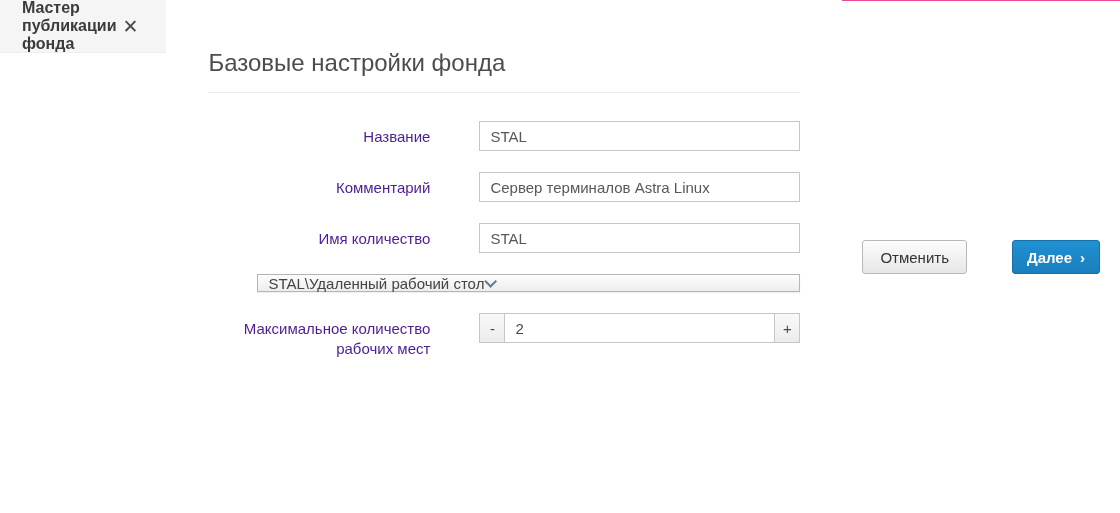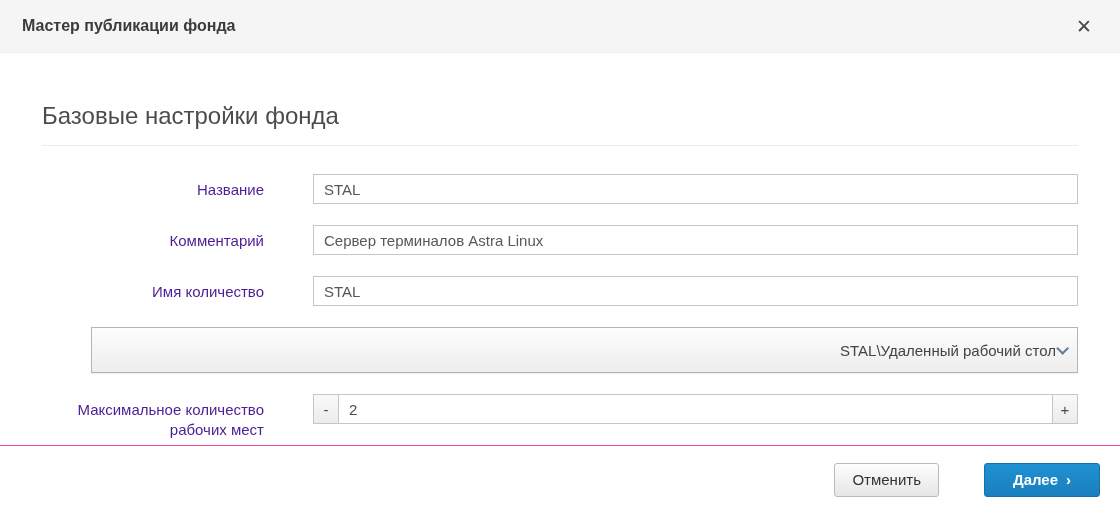--- a/index.html
+++ b/index.html
@@ -1,21 +1,21 @@
 <!DOCTYPE html>
 <html><head>
 <meta charset="utf-8">
 <style>
   * { margin: 0; padding: 0; box-sizing: border-box; }
   html, body { width: 1120px; height: 513px; background: #fff; }
   body { font-family: "Liberation Sans", sans-serif; }
 
   .dialog {
     width: 1120px; height: 513px;
-    display: flex; flex-direction: column;
+    display: flex; 
     background: #fff;
   }
 
   
   .dlg-header {
     height: 53px; flex: 0 0 53px;
     background: #f5f5f5;
     border-bottom: 1px solid #eeeeee;
     display: flex; align-items: center; justify-content: space-between;
     padding: 0 22px;
@@ -52,24 +52,24 @@
     border: 1px solid #c6c6c6;
     padding: 0 10px;
     font-family: "Liberation Sans", sans-serif;
     font-size: 15px; color: #585858;
     background: #fff;
     outline: none;
   }
 
   
   .select-box {
-    width: 100%; height: 46px;
+    width: 100%; height: 18px;
     border: 1px solid #b5b5b5;
     background: linear-gradient(#fdfdfd, #ededed);
-    display: flex; align-items: center; justify-content: flex-end;
+    display: flex; align-items: center; justify-content: flex-start;
     padding: 0 12px 0 10px;
     cursor: pointer;
     box-shadow: 0 1px 1px rgba(0,0,0,0.06);
   }
   .select-value { font-size: 15px; color: #444; }
   .chevron-down {
     width: 9px; height: 9px;
     border-right: 2px solid #5f7d9c;
     border-bottom: 2px solid #5f7d9c;
     transform: rotate(45deg) translateY(-3px);
@@ -111,21 +111,21 @@
     display: inline-flex; align-items: center;
   }
   .btn-cancel {
     padding: 0 17px;
     color: #333;
     background: linear-gradient(#fdfdfd, #e6e6e6);
     border: 1px solid #b9b9b9;
     margin-right: 45px;
   }
   .btn-next {
-    padding: 0 28px;
+    padding: 0 14px;
     color: #fff; font-weight: bold;
     background: linear-gradient(#1f91d2, #1a7fbd);
     border: 1px solid #166fa6;
   }
   .btn-next .next-chevron {
     margin-left: 8px; font-weight: bold; font-size: 15px; line-height: 1;
   }
 </style>
 </head>
 <body>

